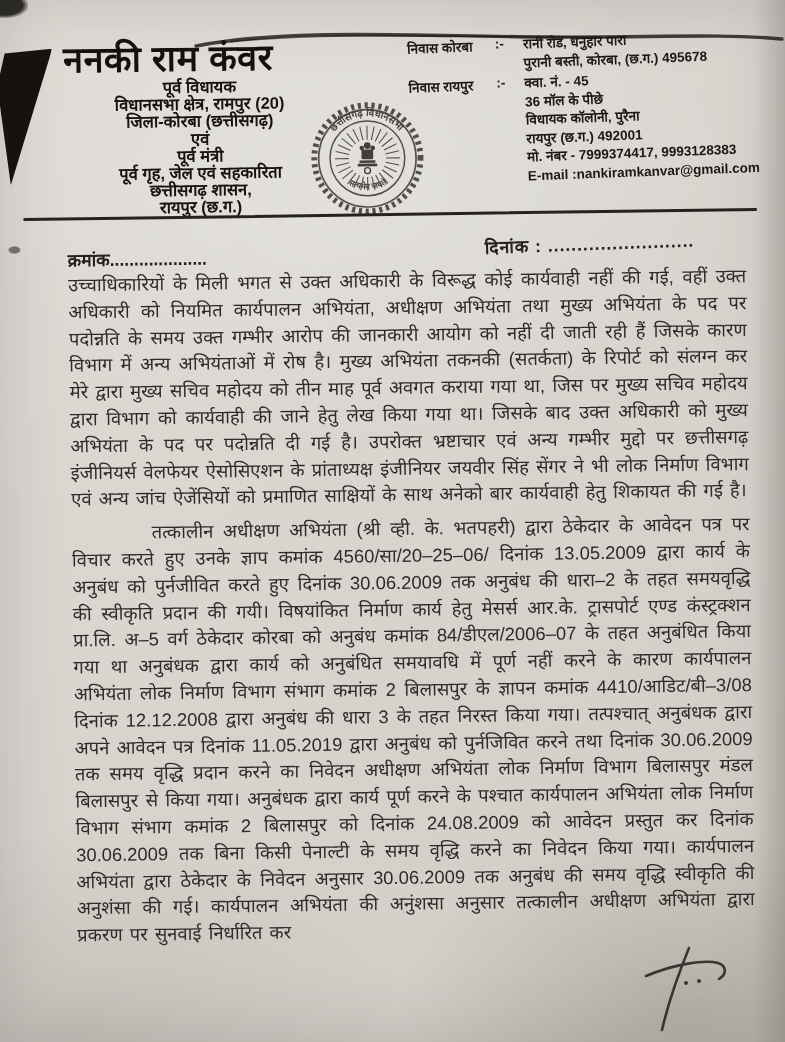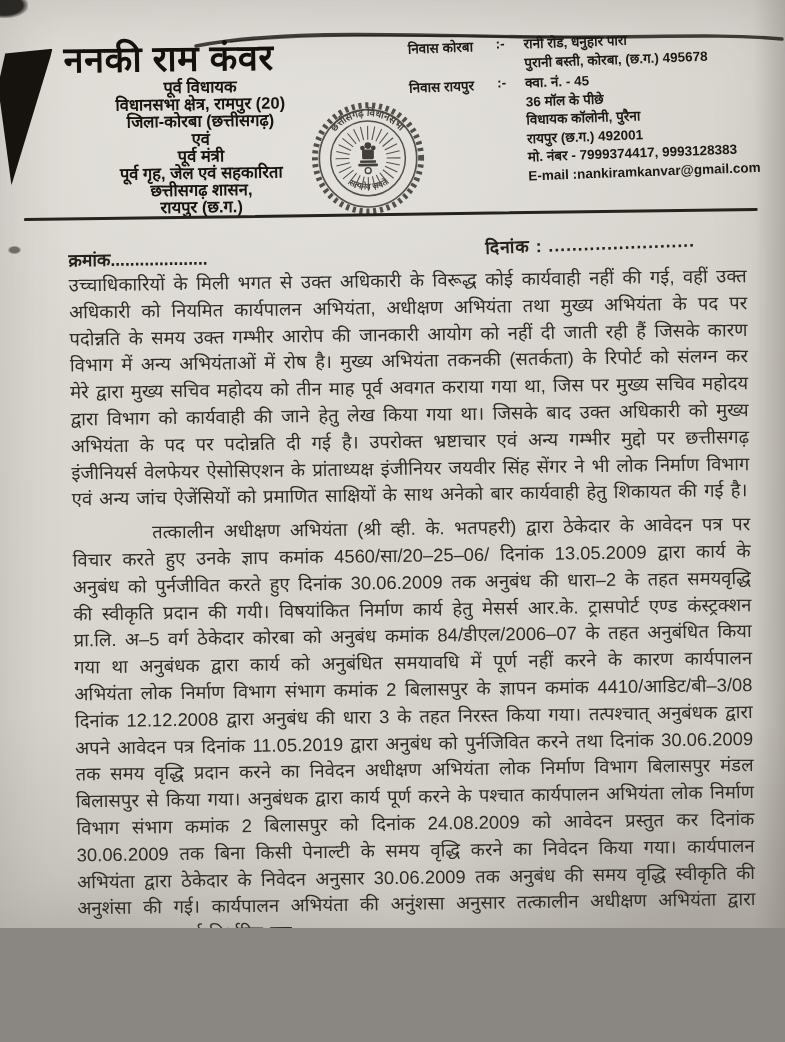--- a/index.html
+++ b/index.html
@@ -1,18 +1,18 @@
 <!DOCTYPE html>
 <html><head>
 <meta charset="utf-8">
 <style>
   * { margin:0; padding:0; box-sizing:border-box; }
   html,body { background:#8a8782; }
   .page {
-    position:relative; width:785px; height:928px; overflow:hidden;
+    position:relative; width:785px; height:1042px; overflow:hidden;
     font-family:"Liberation Sans","DejaVu Sans",sans-serif;
     background:
       radial-gradient(ellipse 420px 260px at 88% 97%, rgba(110,104,95,.30), transparent 70%),
       radial-gradient(ellipse 500px 300px at 10% 99%, rgba(120,114,105,.18), transparent 70%),
       radial-gradient(ellipse 600px 400px at 45% 18%, rgba(255,255,255,.22), transparent 65%),
       linear-gradient(to left, rgba(95,90,82,.22), transparent 4%),
       linear-gradient(138deg, #e0ddd7 0%, #d9d6d0 42%, #cfccc5 100%);
     box-shadow: inset 0 0 70px rgba(75,70,62,.22);
   }
   .tilt { position:absolute; inset:0; transform:rotate(-0.8deg); transform-origin:50% 40%; }

